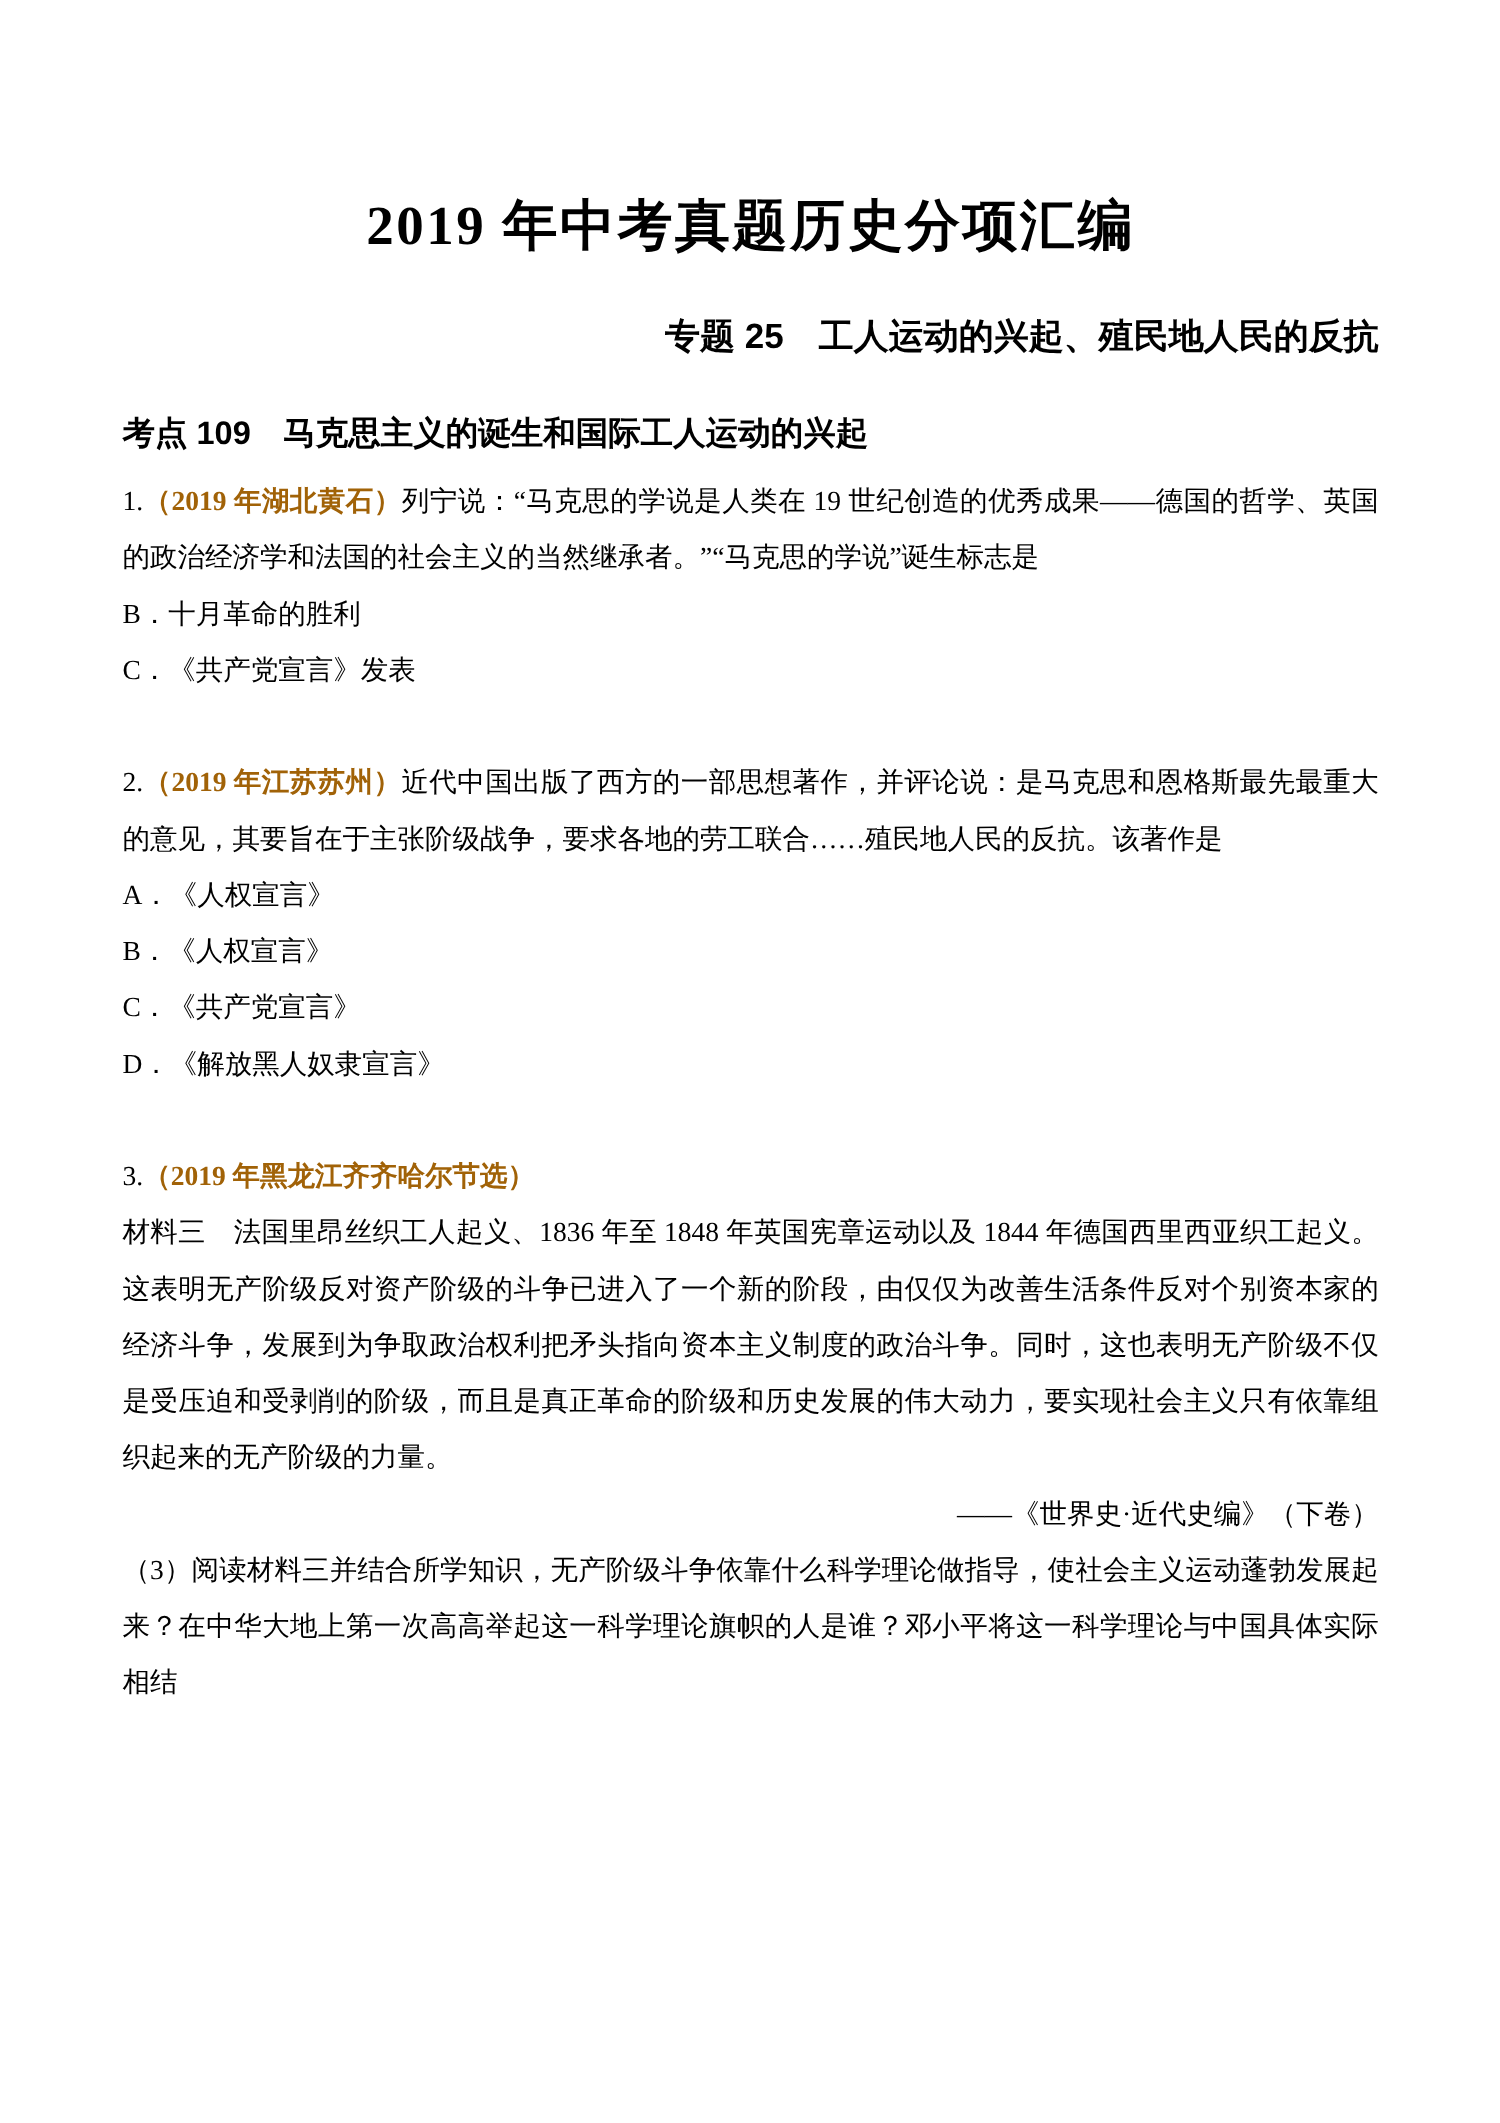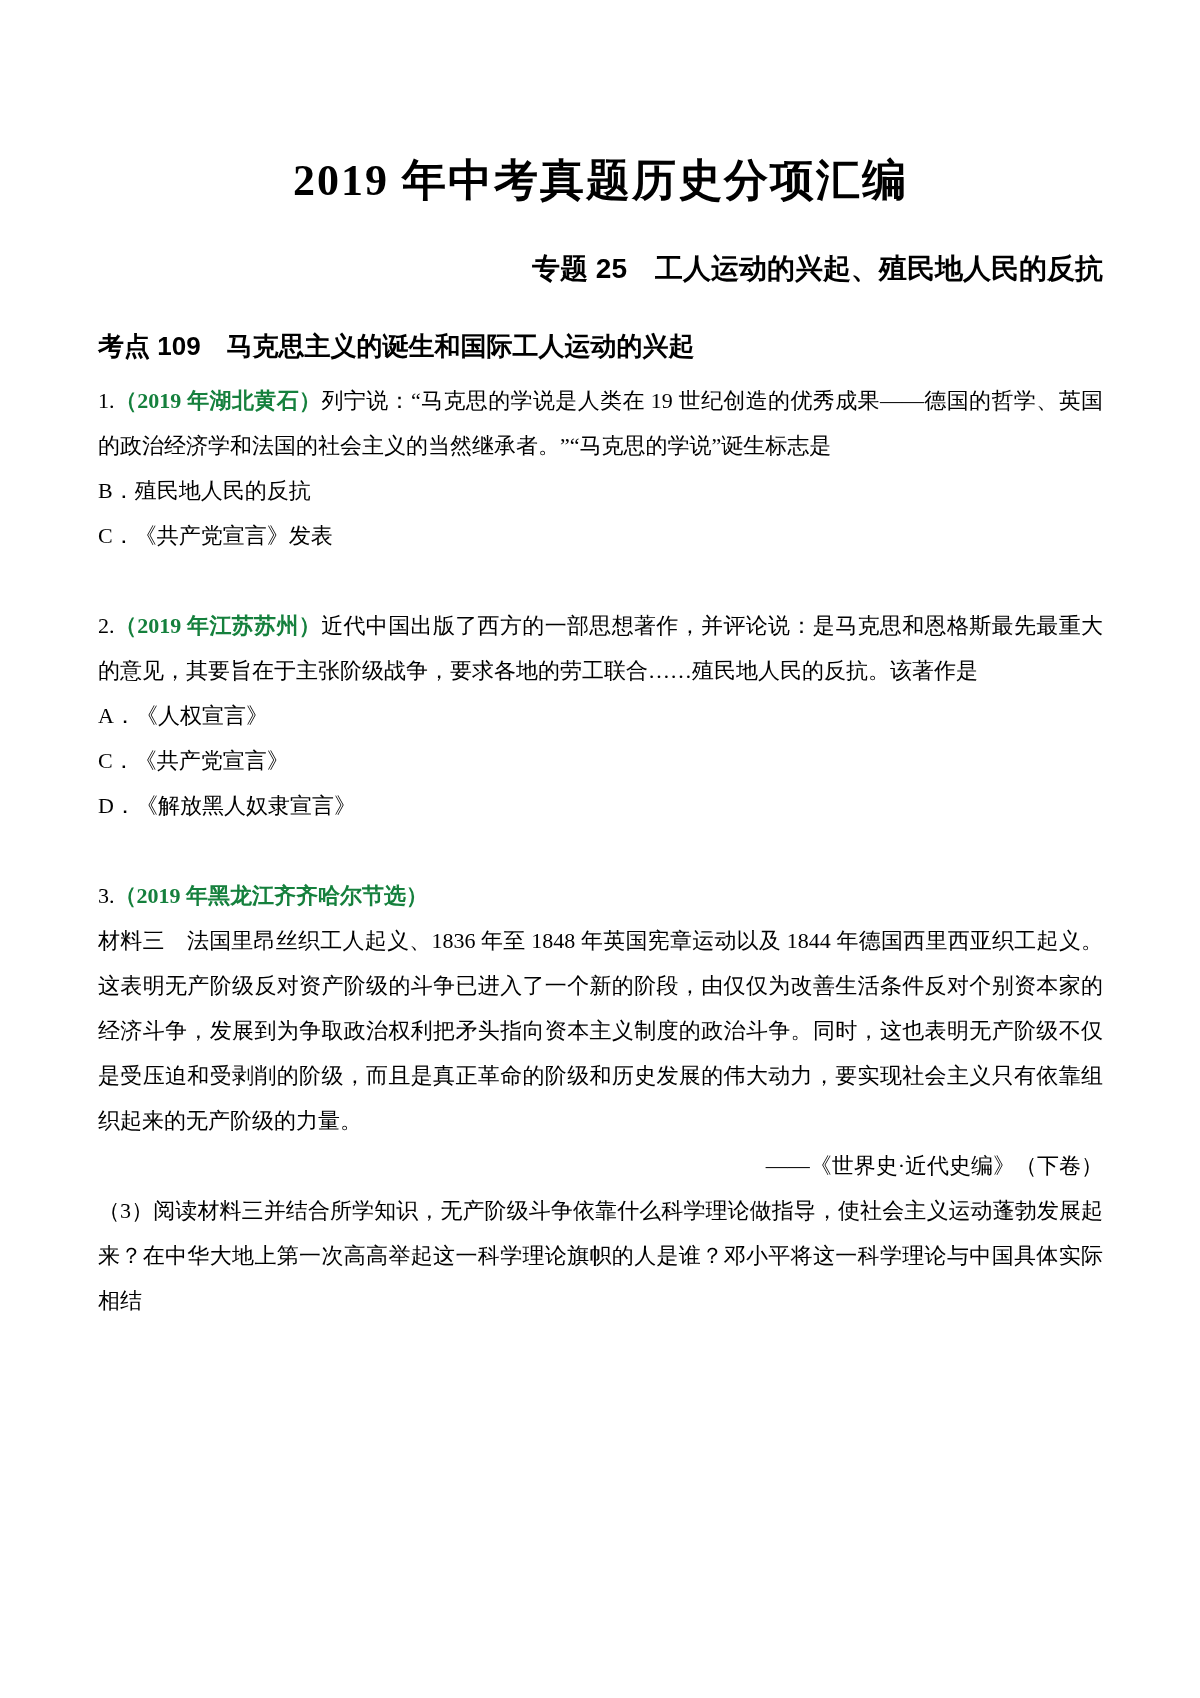--- a/index.html
+++ b/index.html
@@ -41,21 +41,21 @@
     font-family: "Liberation Sans", "DejaVu Sans", sans-serif;
   }
 
   p {
     font-size: 22px;
     line-height: 45px;
     text-align: justify;
   }
 
   .red {
-    color: #15803d;
+    color: #a16207;
     font-weight: bold;
   }
 
   .question { margin-bottom: 45px; }
   .question.q3 { margin-top: 45px; margin-bottom: 0; }
 
   .citation {
     text-align: right;
   }
 </style>
@@ -63,27 +63,28 @@
 <body>
 
 <h1 class="doc-title">2019 年中考真题历史分项汇编</h1>
 
 <h2 class="doc-subtitle">专题 25　工人运动的兴起、殖民地人民的反抗</h2>
 
 <h3 class="section-heading">考点 109　马克思主义的诞生和国际工人运动的兴起</h3>
 
 <section class="question q1">
   <p class="stem"><span>1.</span><span class="red">（2019 年湖北黄石）</span><span>列宁说：“马克思的学说是人类在 19 世纪创造的优秀成果——德国的哲学、英国的政治经济学和法国的社会主义的当然继承者。”“马克思的学说”诞生标志是</span></p>
-  <p class="option">B．殖民地人民的反抗</p>
+  <p class="option">B．十月革命的胜利</p>
   <p class="option">C．《共产党宣言》发表</p>
 </section>
 
 <section class="question q2">
   <p class="stem"><span>2.</span><span class="red">（2019 年江苏苏州）</span><span>近代中国出版了西方的一部思想著作，并评论说：是马克思和恩格斯最先最重大的意见，其要旨在于主张阶级战争，要求各地的劳工联合……殖民地人民的反抗。该著作是</span></p>
   <p class="option">A．《人权宣言》</p>
+  <p class="option">B．《人权宣言》</p>
   <p class="option">C．《共产党宣言》</p>
   <p class="option">D．《解放黑人奴隶宣言》</p>
 </section>
 
 <section class="question q3">
   <p class="stem"><span>3.</span><span class="red">（2019 年黑龙江齐齐哈尔节选）</span></p>
   <p class="material">材料三　法国里昂丝织工人起义、1836 年至 1848 年英国宪章运动以及 1844 年德国西里西亚织工起义。这表明无产阶级反对资产阶级的斗争已进入了一个新的阶段，由仅仅为改善生活条件反对个别资本家的经济斗争，发展到为争取政治权利把矛头指向资本主义制度的政治斗争。同时，这也表明无产阶级不仅是受压迫和受剥削的阶级，而且是真正革命的阶级和历史发展的伟大动力，要实现社会主义只有依靠组织起来的无产阶级的力量。</p>
   <p class="citation">——《世界史·近代史编》（下卷）</p>
   <p class="subquestion">（3）阅读材料三并结合所学知识，无产阶级斗争依靠什么科学理论做指导，使社会主义运动蓬勃发展起来？在中华大地上第一次高高举起这一科学理论旗帜的人是谁？邓小平将这一科学理论与中国具体实际相结</p>
 </section>

